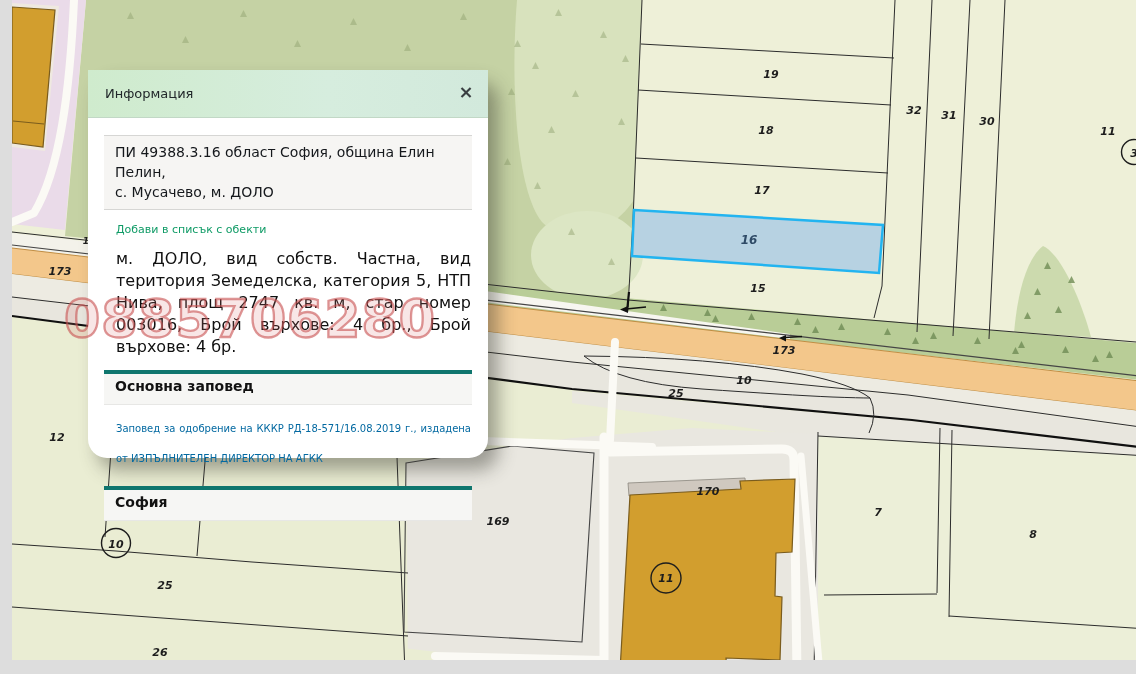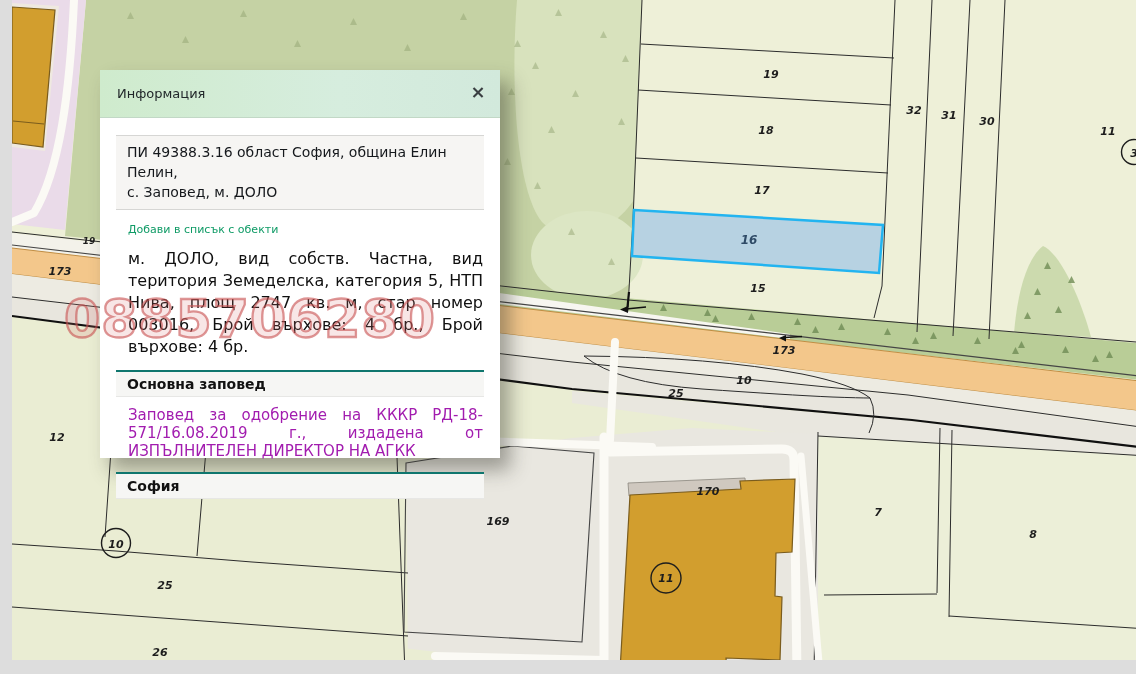--- a/index.html
+++ b/index.html
@@ -12,35 +12,35 @@
   .hl{stroke:#101010;stroke-width:2.2;fill:none;}
   .rl{stroke:#c08d43;stroke-width:1;fill:none;}
   .wroad{stroke:#fbfaf5;fill:none;stroke-linecap:round;stroke-linejoin:round;}
   .mlbl{font:italic bold 11px "DejaVu Sans",sans-serif;fill:#1d1d1d;text-anchor:middle;}
   .mlbl-sm{font:italic bold 9px "DejaVu Sans",sans-serif;fill:#1d1d1d;text-anchor:middle;}
   .mlbl-sel{font:italic bold 12px "DejaVu Sans",sans-serif;fill:#2e4a66;text-anchor:middle;}
   .circ{stroke:#1d1d1d;stroke-width:1.4;fill:none;}
   .treeF{fill:#8ea06c;opacity:.45;}
   .treeS{fill:#6f8c55;opacity:.8;}
   
-  #popup{position:absolute;left:88px;top:70px;width:400px;height:388px;background:#ffffff;
-         box-shadow:10px 12px 18px rgba(50,50,40,.42);z-index:5;}
+  #popup{position:absolute;left:76px;top:70px;width:400px;height:388px;background:#ffffff;
+         box-shadow:10px 12px 18px rgba(50,50,40,.42);z-index:5;border-radius:19px;}
   #popup-header{height:47px;background:linear-gradient(90deg,#cfebcd 0%,#d6edde 60%,#d2e9dc 100%);
          border-bottom:1px solid #c2d8c6;position:relative;}
   #popup-title{position:absolute;left:17px;top:16px;font-size:13px;color:#22282b;}
   #popup-close{position:absolute;right:11px;top:11px;width:22px;height:22px;line-height:22px;
          text-align:center;font-size:18px;font-weight:bold;color:#3a3f42;cursor:pointer;}
   #popup-body{padding:17px 16px 0 16px;}
   #parcel-title{background:#f6f5f3;border-top:1px solid #d6d6d4;border-bottom:1px solid #d6d6d4;
          padding:6px 11px 7px 11px;font-size:14px;font-weight:normal;color:#15181c;line-height:20px;}
   #add-link{margin:13px 0 0 12px;font-size:11px;color:#0f9b66;cursor:pointer;display:inline-block;}
   .ppara{margin:11px 1px 0 12px;font-size:16px;line-height:22px;color:#101010;text-align:justify;}
-  .sect-head{margin-top:12px;background:#f6f6f4;border-top:2px solid #0f766e;border-bottom:1px solid #e7e7e5;
-         padding:4px 0 4px 11px;font-size:14px;font-weight:bold;color:#121212;}
-  .ppara2{margin:9px 1px 0 12px;font-size:15px;line-height:18px;color:#a21caf;text-align:justify;}
+  .sect-head{margin-top:12px;background:#f6f6f4;border-top:4px solid #0f766e;border-bottom:1px solid #e7e7e5;
+         padding:4px 0 10px 11px;font-size:14px;font-weight:bold;color:#121212;}
+  .ppara2{margin:9px 1px 0 12px;font-size:10px;line-height:30px;color:#0369a1;text-align:justify;}
   
   #watermark{position:absolute;left:52px;top:289px;z-index:9;pointer-events:none;
          font-family:"DejaVu Sans",sans-serif;font-weight:bold;font-size:52px;letter-spacing:1px;
          color:rgba(215,115,115,.18);-webkit-text-stroke:2.3px rgba(200,80,80,.6);}
 </style>
 </head>
 <body>
 
 <div id="stage">
 
@@ -218,21 +218,21 @@
   </svg>
 
   <div id="popup">
     <div id="popup-header">
       <span id="popup-title">Информация</span>
       <span id="popup-close">×</span>
     </div>
     <div id="popup-body">
       <div id="parcel-title">
         <div>ПИ 49388.3.16 област София, община Елин Пелин,</div>
-        <div>с. Заповед, м. ДОЛО</div>
+        <div>с. Мусачево, м. ДОЛО</div>
       </div>
       <span id="add-link">Добави в списък с обекти</span>
       <div class="ppara">м. ДОЛО, вид собств. Частна, вид територия Земеделска, категория 5, НТП Нива, площ 2747 кв. м, стар номер 003016, Брой върхове: 4 бр., Брой върхове: 4 бр.</div>
       <div class="sect-head">Основна заповед</div>
       <div class="ppara2">Заповед за одобрение на КККР РД-18-571/16.08.2019 г., издадена от ИЗПЪЛНИТЕЛЕН ДИРЕКТОР НА АГКК</div>
       <div class="sect-head">София</div>
     </div>
   </div>
 
   <div id="watermark">0885706280</div>

